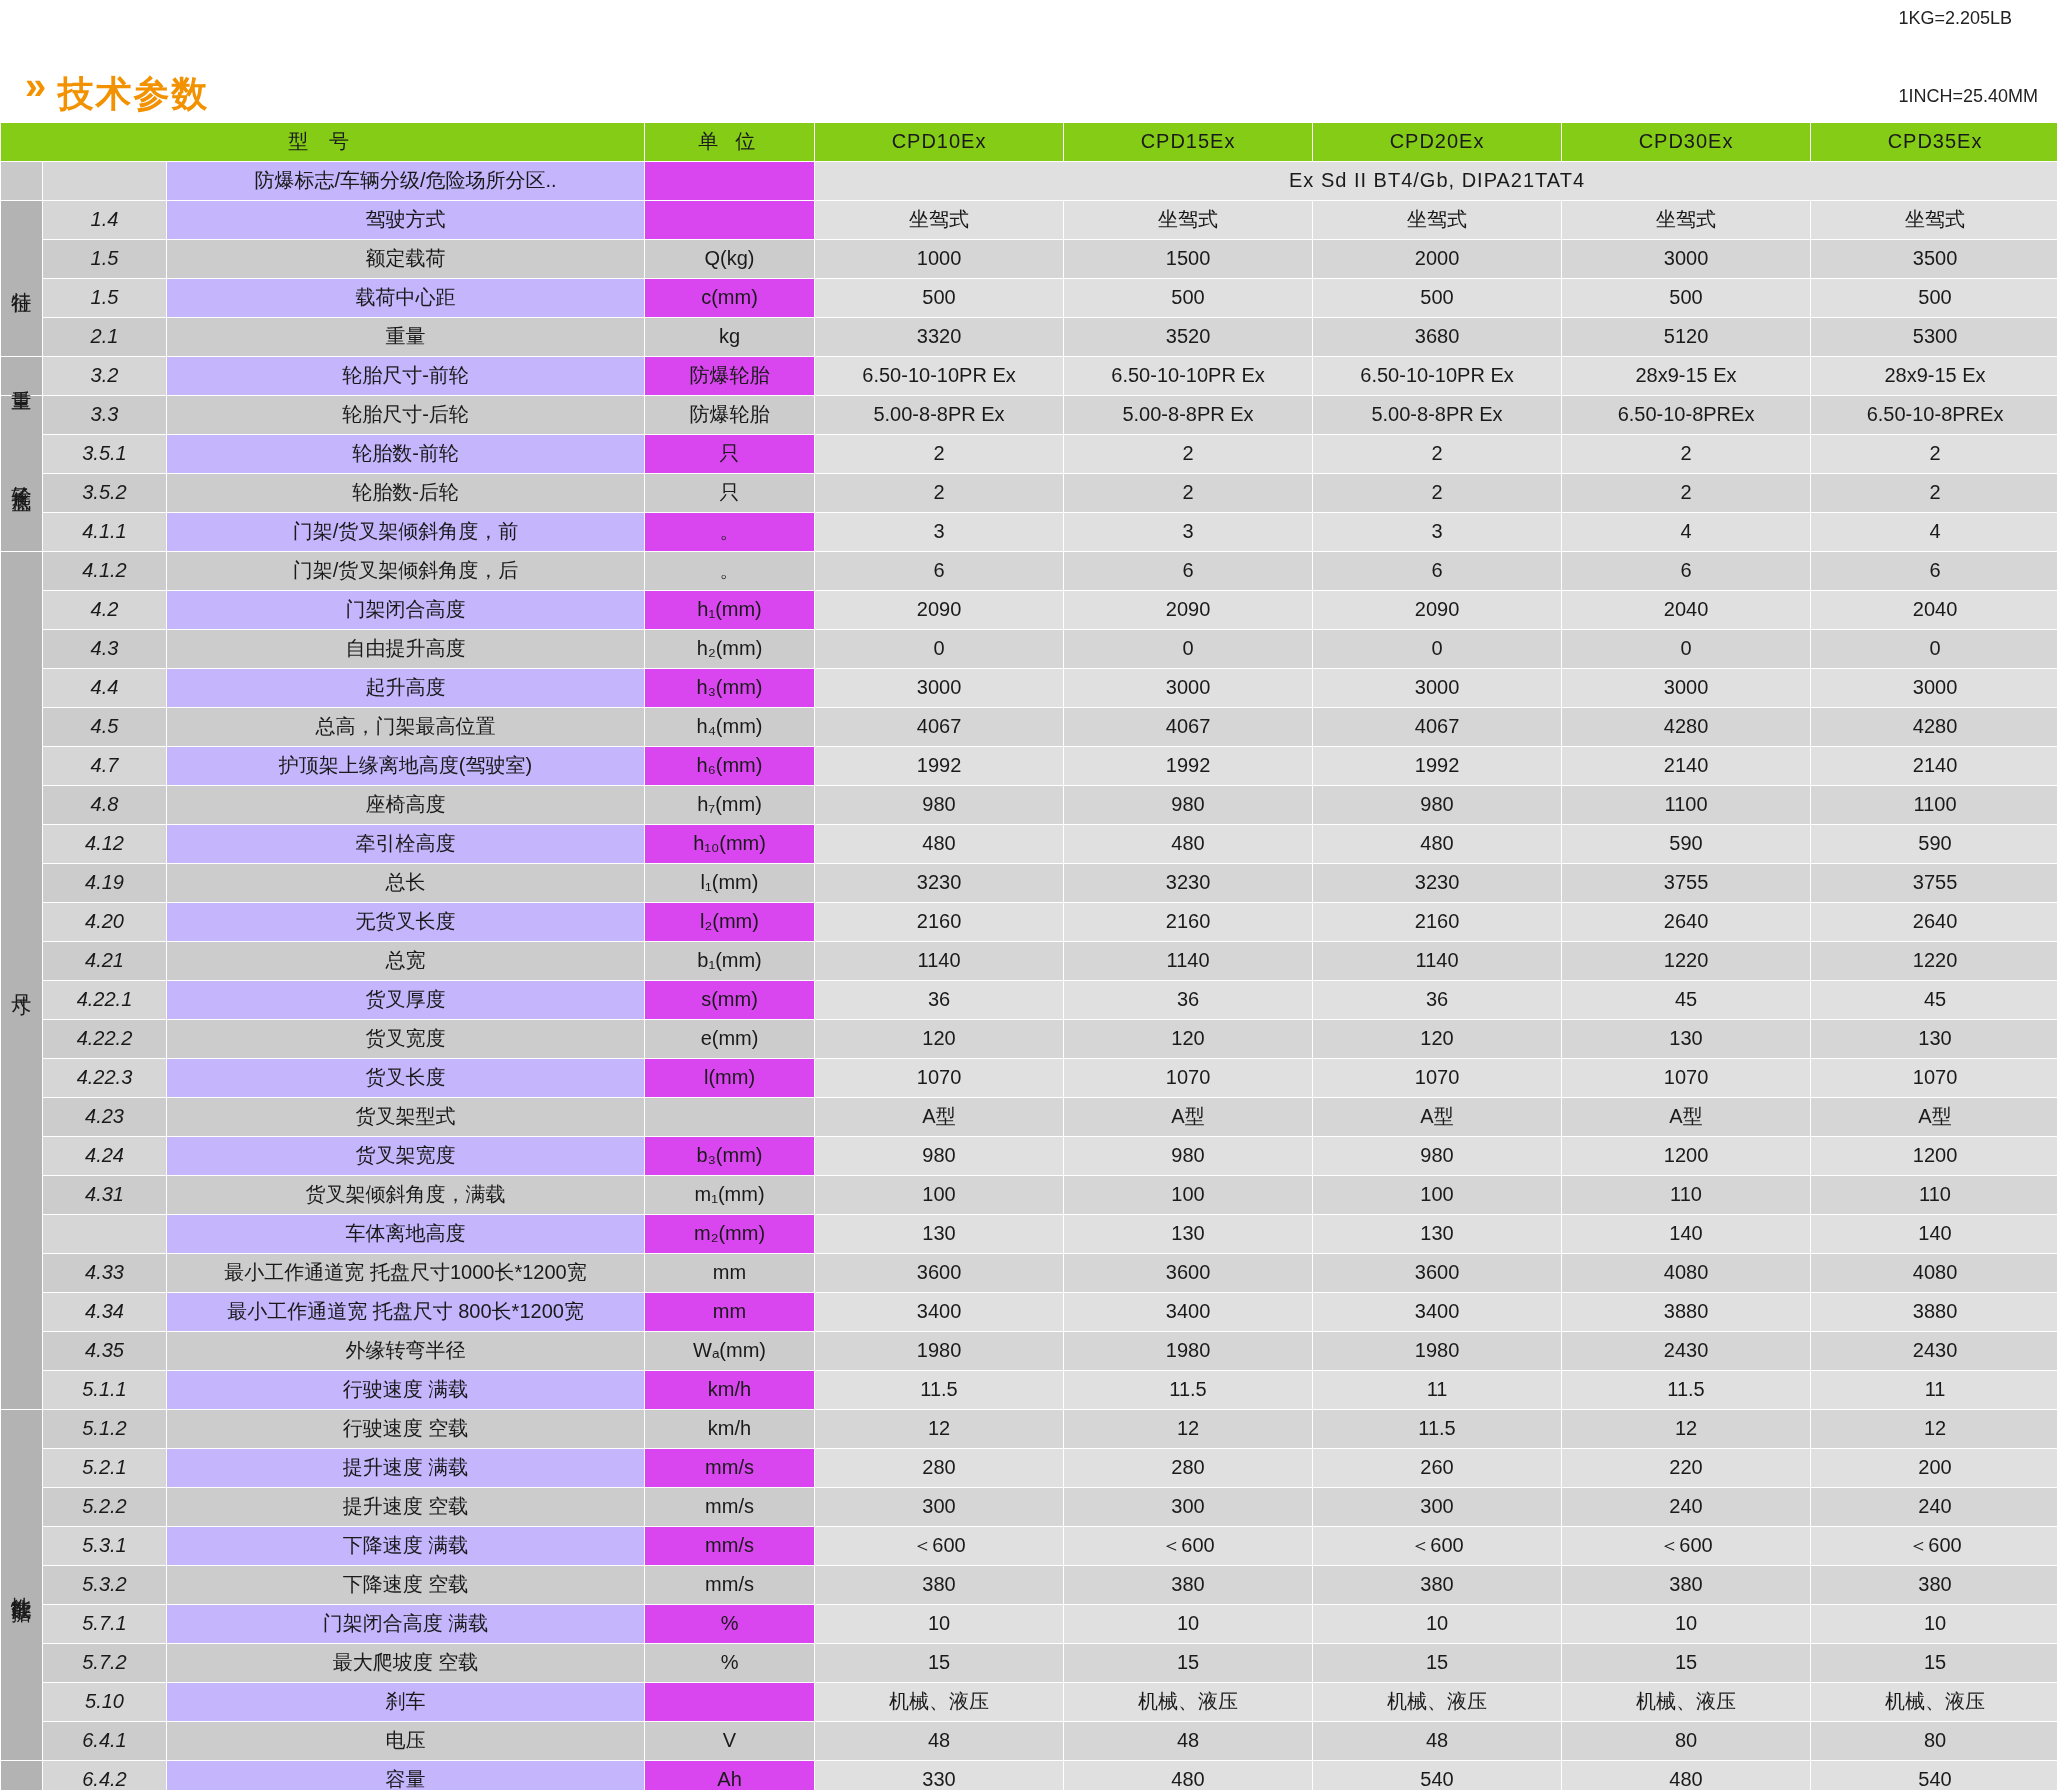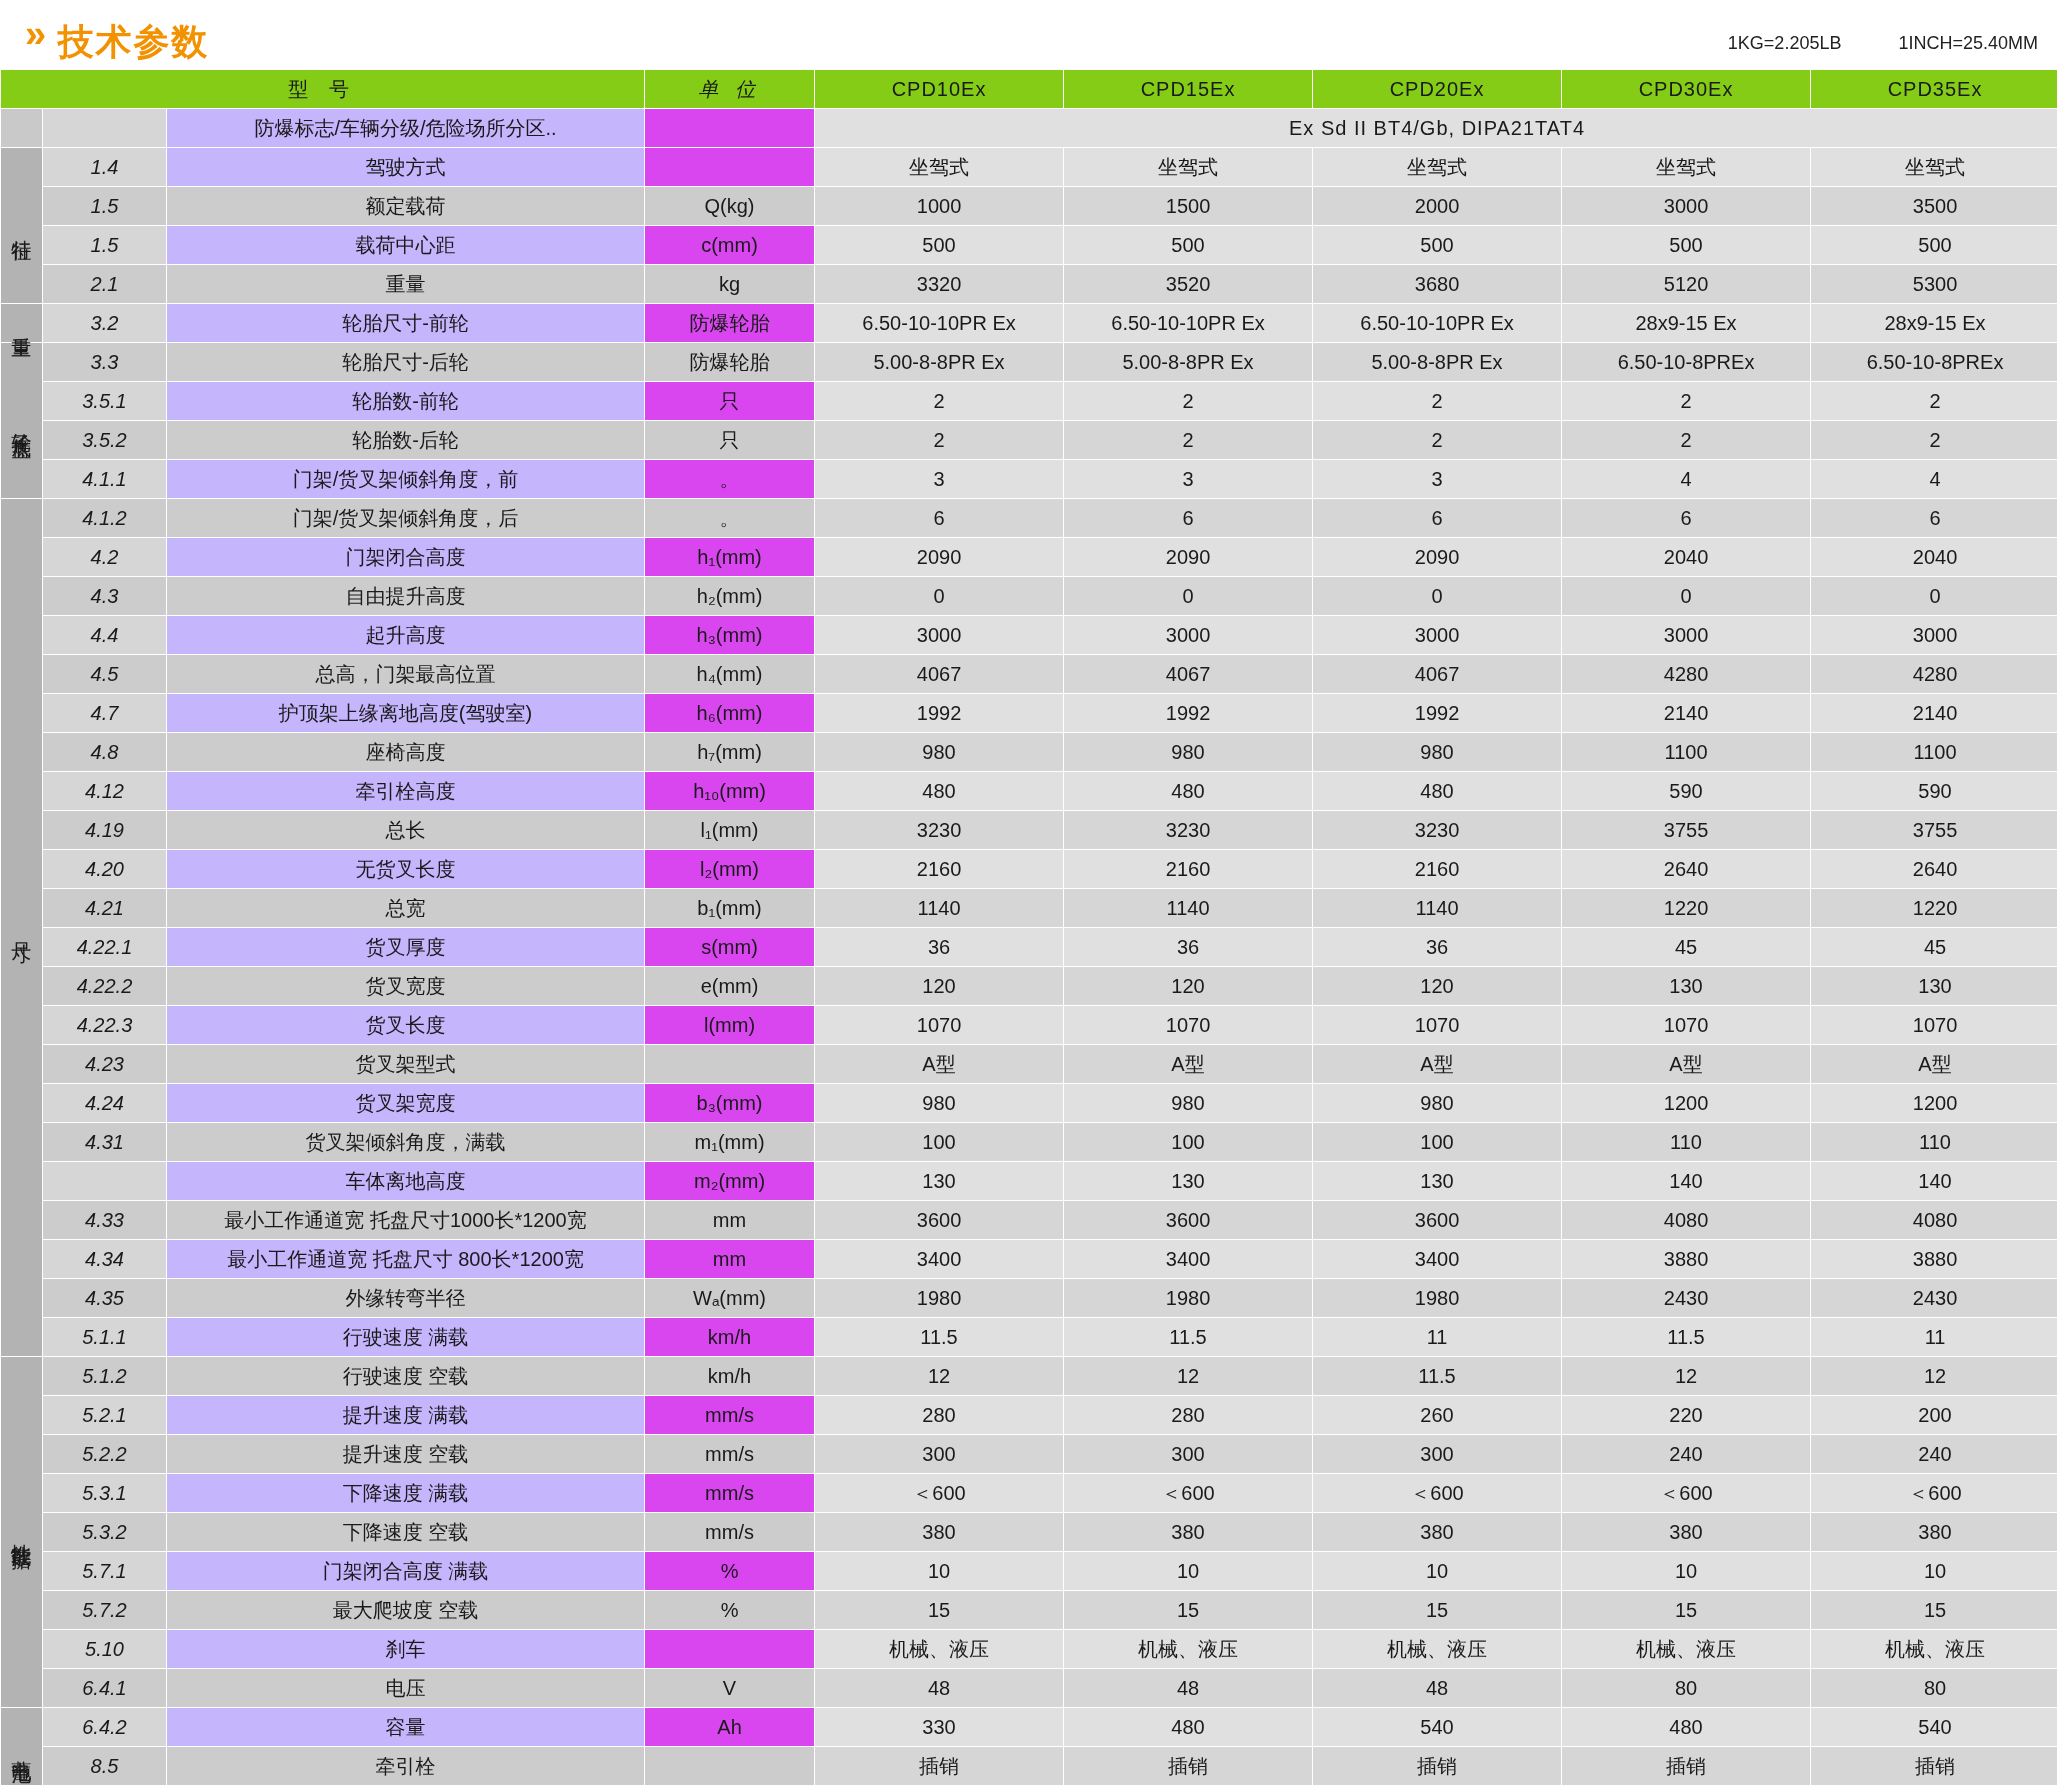--- a/index.html
+++ b/index.html
@@ -41,20 +41,21 @@
     letter-spacing: 1.9px;
     line-height: 1;
     margin-top: 16px;
   }
   .unit-note {
     display: flex;
     gap: 57px;
     font-size: 18px;
     color: #222;
     padding-bottom: 5.7px;
+    flex-direction: column;
   }
   
   table.spec {
     border-collapse: collapse;
     width: 2057px;
     table-layout: fixed;
   }
   table.spec col.c-grp   { width: 42px; }
   table.spec col.c-no    { width: 124px; }
   table.spec col.c-name  { width: 478px; }
@@ -73,21 +74,21 @@
   }
   thead th {
     background: #84cc16;
     color: #ffffff;
     font-weight: bold;
     font-size: 24px;
     height: 52px;
     letter-spacing: 1px;
   }
   thead th.model-h { letter-spacing: 7.6px; }
-  thead th.unit-h  { letter-spacing: 5.7px; font-style: italic; }
+  thead th.unit-h  { letter-spacing: 5.7px; }
 
   td.grp {
     background: #b3b3b3;
     color: #111;
     font-size: 20px;
     width: 42px;
     padding: 0 1.9px;
     line-height: 1.12;
   }
   td.grp span.v {

